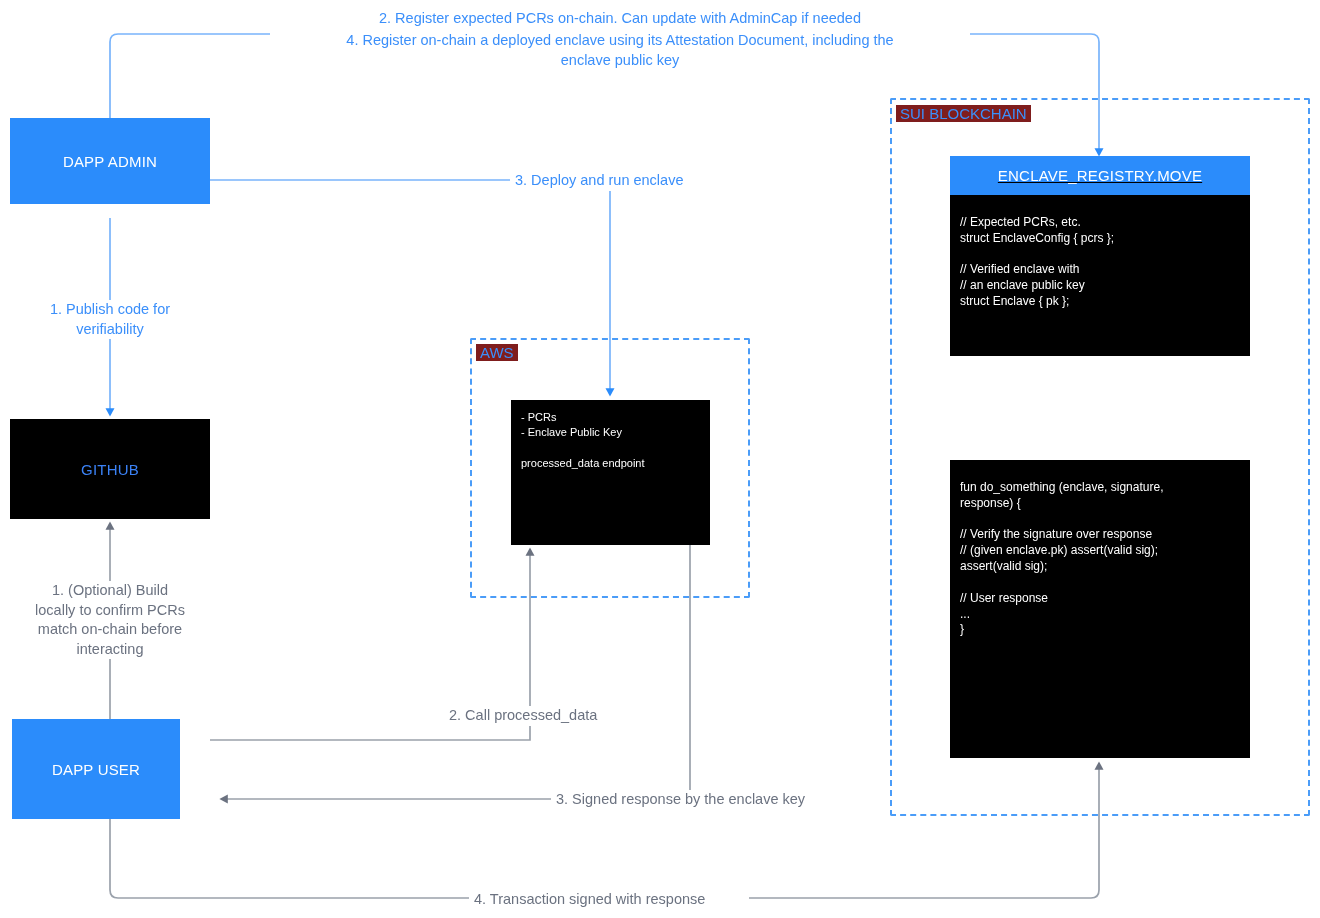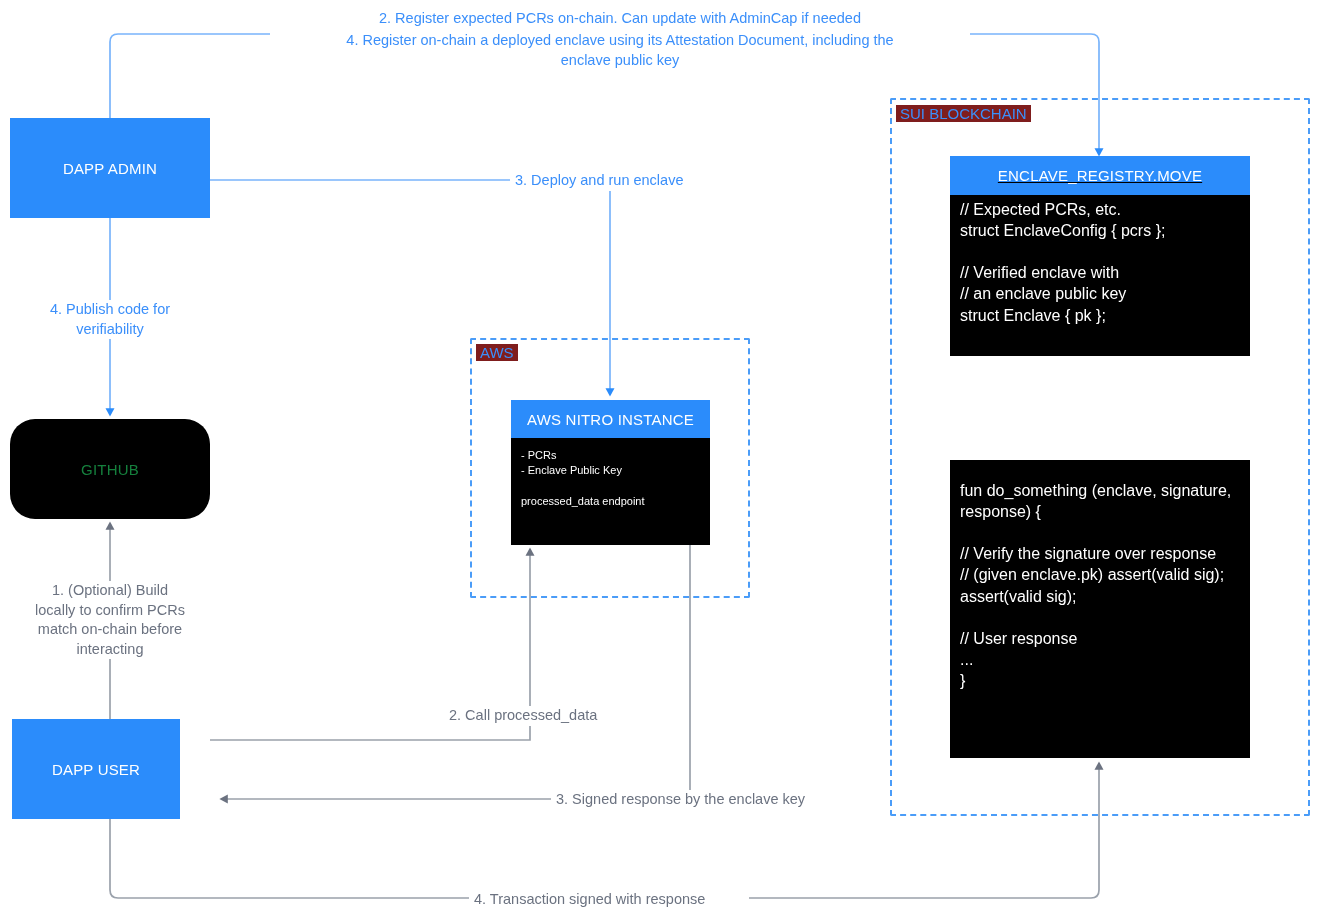--- a/index.html
+++ b/index.html
@@ -35,27 +35,26 @@
     background: #2b8cfb;
     color: #ffffff;
     display: flex;
     align-items: center;
     justify-content: center;
     font-size: 15px;
     letter-spacing: 0.2px;
   }
   .solid-black {
     background: #000000;
-    color: #15803d;
+    color: #3b82f6;
     display: flex;
     align-items: center;
     justify-content: center;
     font-size: 15px;
     letter-spacing: 0.2px;
-    border-radius: 25px;
   }
   .card {
     position: absolute;
     box-sizing: border-box;
     display: flex;
     flex-direction: column;
   }
   .card-head {
     background: #2b8cfb;
     color: #ffffff;
@@ -63,24 +62,24 @@
     letter-spacing: 0.2px;
     display: flex;
     align-items: center;
     justify-content: center;
     flex: 0 0 auto;
   }
   .card-body {
     background: #000000;
     color: #ffffff;
     flex: 1 1 auto;
-    font-size: 16px;
+    font-size: 12px;
     line-height: 1.32;
     white-space: pre-wrap;
-    padding: 4px 10px 10px 10px;
+    padding: 20px 10px 10px 10px;
     box-sizing: border-box;
   }
   .card-body.pad-nitro {
     padding: 10px 0 10px 10px;
     font-size: 11px;
     line-height: 1.38;
   }
   
   .group {
     position: absolute;
@@ -141,34 +140,33 @@
 
     <path d="M110,819 L110,890 Q110,898 118,898 L1091,898 Q1099,898 1099,890 L1099,766" fill="none" stroke="#9aa1ab" stroke-width="1.7" marker-end="url(#arrow-gray)"></path>
   </svg>
 
   <div class="group" style="left:470px; top:338px; width:280px; height:260px;"></div>
   <div class="group-label" style="left:476px; top:344px;">AWS</div>
 
   <div class="group" style="left:890px; top:98px; width:420px; height:718px;"></div>
   <div class="group-label" style="left:896px; top:105px;">SUI BLOCKCHAIN</div>
 
-  <div class="node solid-blue" style="left:10px; top:118px; width:200px; height:100px;">
+  <div class="node solid-blue" style="left:10px; top:118px; width:200px; height:86px;">
     <span>DAPP ADMIN</span>
   </div>
 
   <div class="node solid-black" style="left:10px; top:419px; width:200px; height:100px;">
     <span>GITHUB</span>
   </div>
 
   <div class="node solid-blue" style="left:12px; top:719px; width:168px; height:100px;">
     <span>DAPP USER</span>
   </div>
 
   <div class="card" style="left:511px; top:400px; width:199px; height:145px;">
-    <div class="card-head" style="height:38px;">AWS NITRO INSTANCE</div>
     <div class="card-body pad-nitro">- PCRs
 - Enclave Public Key
 
 processed_data endpoint</div>
   </div>
 
   <div class="card" style="left:950px; top:156px; width:300px; height:200px;text-decoration:underline;">
     <div class="card-head" style="height:39px;">ENCLAVE_REGISTRY.MOVE</div>
     <div class="card-body">// Expected PCRs, etc.
 struct EnclaveConfig { pcrs };
@@ -189,21 +187,21 @@
 // User response
 ...
 }</div>
   </div>
 
   <div class="lbl blue center" style="left:270px; top:9px; width:700px;">2. Register expected PCRs on-chain. Can update with AdminCap if needed</div>
 
   <div class="lbl blue center" style="left:270px; top:31px; width:700px;">4. Register on-chain a deployed enclave using its Attestation Document, including the
 enclave public key</div>
 
-  <div class="lbl blue center" style="left:20px; top:300px; width:180px;">4. Publish code for
+  <div class="lbl blue center" style="left:20px; top:300px; width:180px;">1. Publish code for
 verifiability</div>
 
   <div class="lbl blue left" style="left:510px; top:171px; width:210px;">3. Deploy and run enclave</div>
 
   <div class="lbl gray center" style="left:20px; top:581px; width:180px;">1. (Optional) Build
 locally to confirm PCRs
 match on-chain before
 interacting</div>
 
   <div class="lbl gray left" style="left:444px; top:706px; width:200px;">2. Call processed_data</div>

